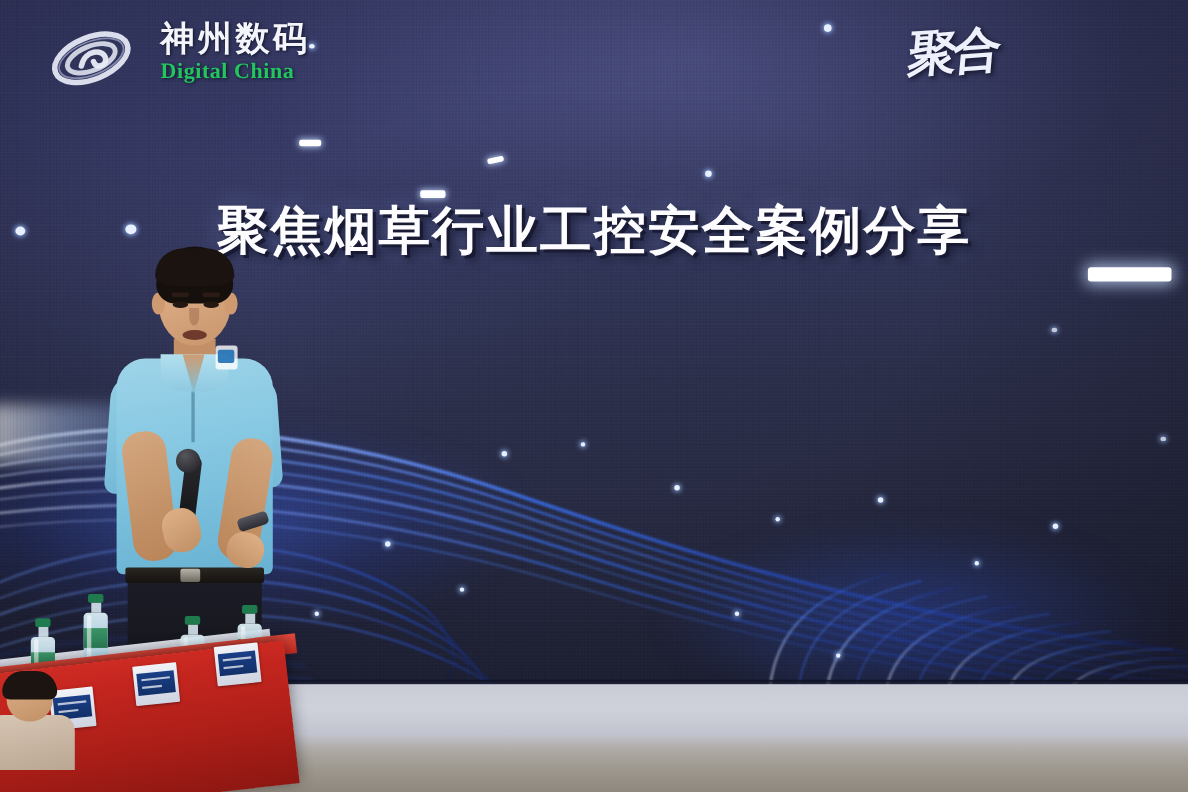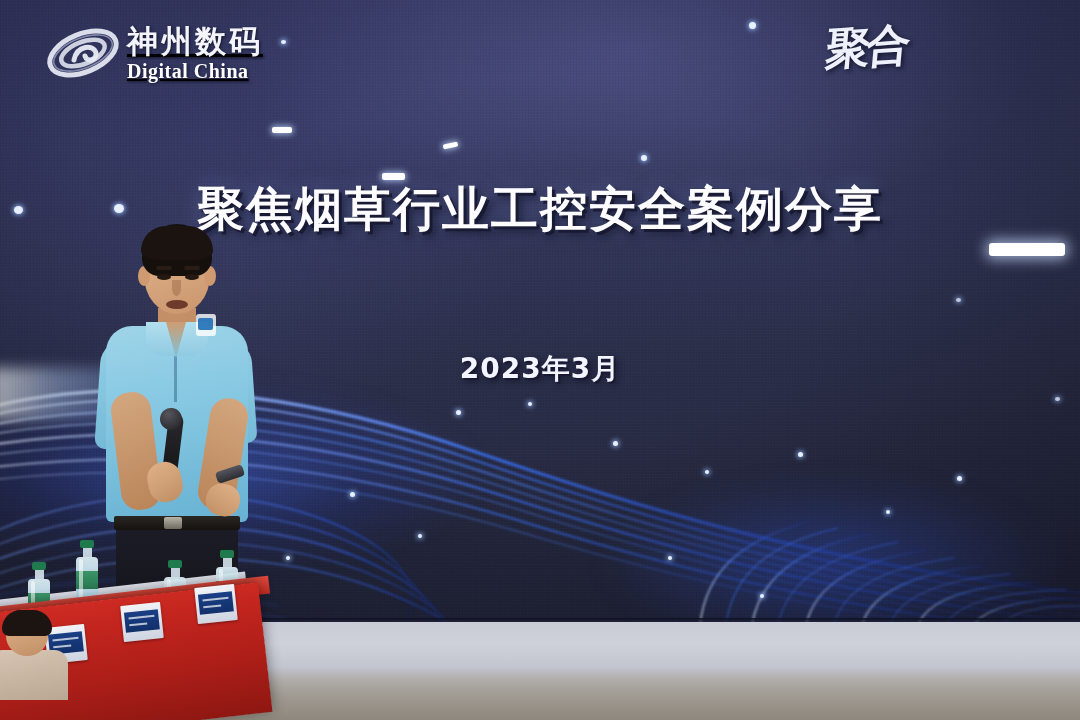--- a/index.html
+++ b/index.html
@@ -86,31 +86,31 @@
   .slide-company{
     position:absolute; left:0; top:455px; width:1080px;
     text-align:center;
     font-size:29px; font-weight:bold; color:#f6f8ff;
     letter-spacing:2px;
     text-shadow: 2px 2px 0 rgba(20,24,55,.8), 3px 3px 8px rgba(10,12,30,.72);
     font-family:"DejaVu Sans","Liberation Sans",sans-serif;
   }
 
   
-  .brand{ position:absolute; left:44px; top:20px; display:flex; align-items:center; gap:5px;text-decoration:underline; }
+  .brand{ position:absolute; left:44px; top:20px; display:flex; align-items:flex-start; gap:24px; }
   .brand-mark{ width:78px; height:66px; flex:0 0 auto; }
   .brand-txt{ display:flex; flex-direction:column; line-height:1; }
   .brand-cn{
     font-size:31px; font-weight:bold; color:#f4f5fb; letter-spacing:3px;
     font-family:"DejaVu Sans","Liberation Sans",sans-serif;
     text-shadow:1px 1px 3px rgba(10,12,30,.8);
   }
   .brand-en{
     margin-top:4px;
-    font-size:20px; font-weight:bold; color:#ffffff; letter-spacing:.5px;
+    font-size:20px; font-weight:bold; color:#22c55e; letter-spacing:.5px;
     font-family:"Liberation Serif","DejaVu Serif",serif;
     text-shadow:1px 1px 3px rgba(10,12,30,.8);
   }
 
   
   .event-logo{ position:absolute; right:22px; top:18px; width:250px; height:100px; }
   .event-cal{
     position:absolute; left:18px; top:0px;
     font-size:44px; font-weight:bold; color:#eef1fb;
     font-family:"DejaVu Serif","Liberation Serif",serif;
@@ -375,21 +375,20 @@
       <div class="brand-cn">神州数码</div>
       <div class="brand-en">Digital China</div>
     </div>
   </div>
 
   <div class="event-logo">
     <div class="event-cal">聚合</div>
   </div>
 
   <div class="slide-title">聚焦烟草行业工控安全案例分享</div>
-  <div class="slide-date">2023年3月</div>
 
   <div class="screen-bottom-edge"></div>
   <div class="floor"></div>
   <div class="floor-shade"></div>
 
   <div class="speaker">
     <div class="sp-pants"></div>
     <div class="sp-leg-split"></div>
     <div class="sp-shoulder-l"></div>
     <div class="sp-shoulder-r"></div>

